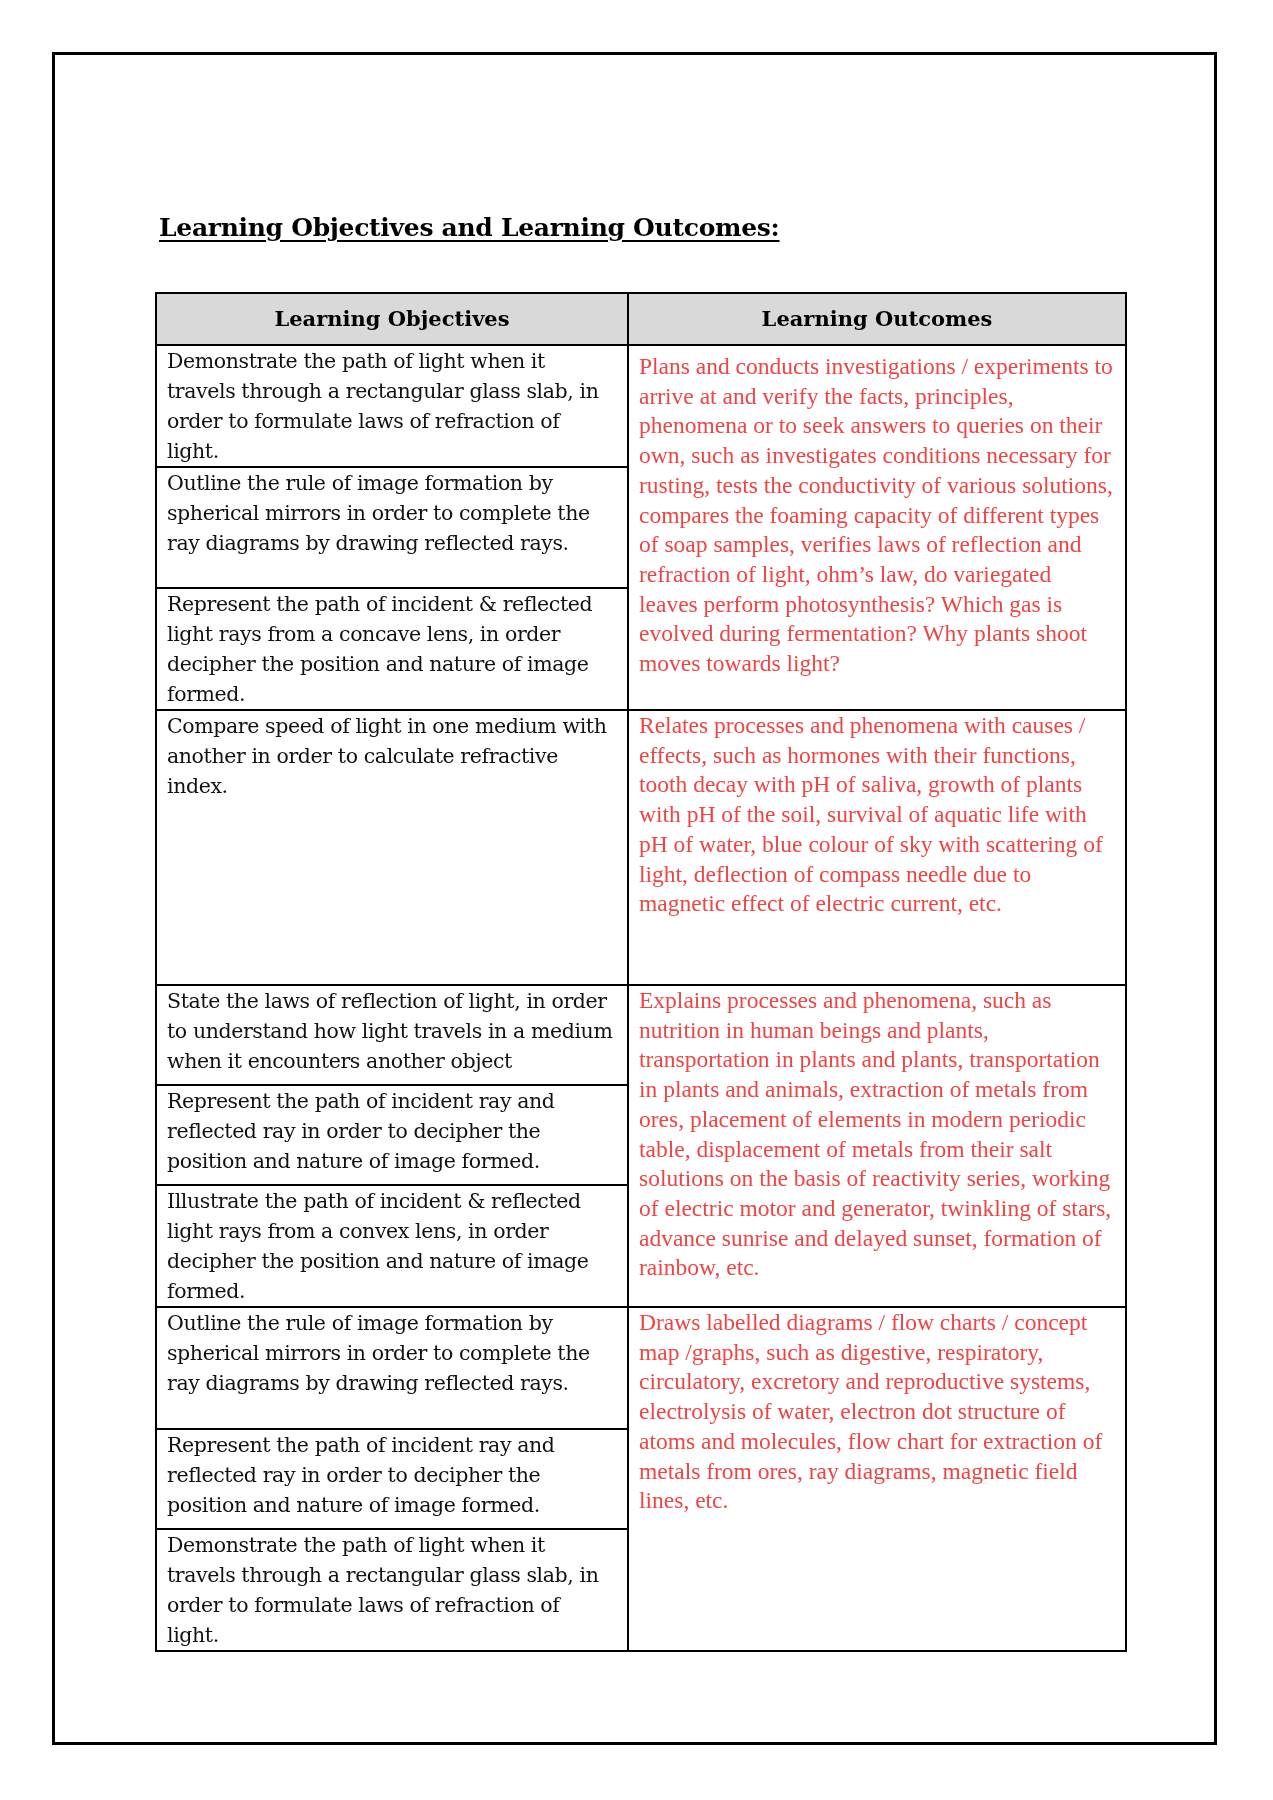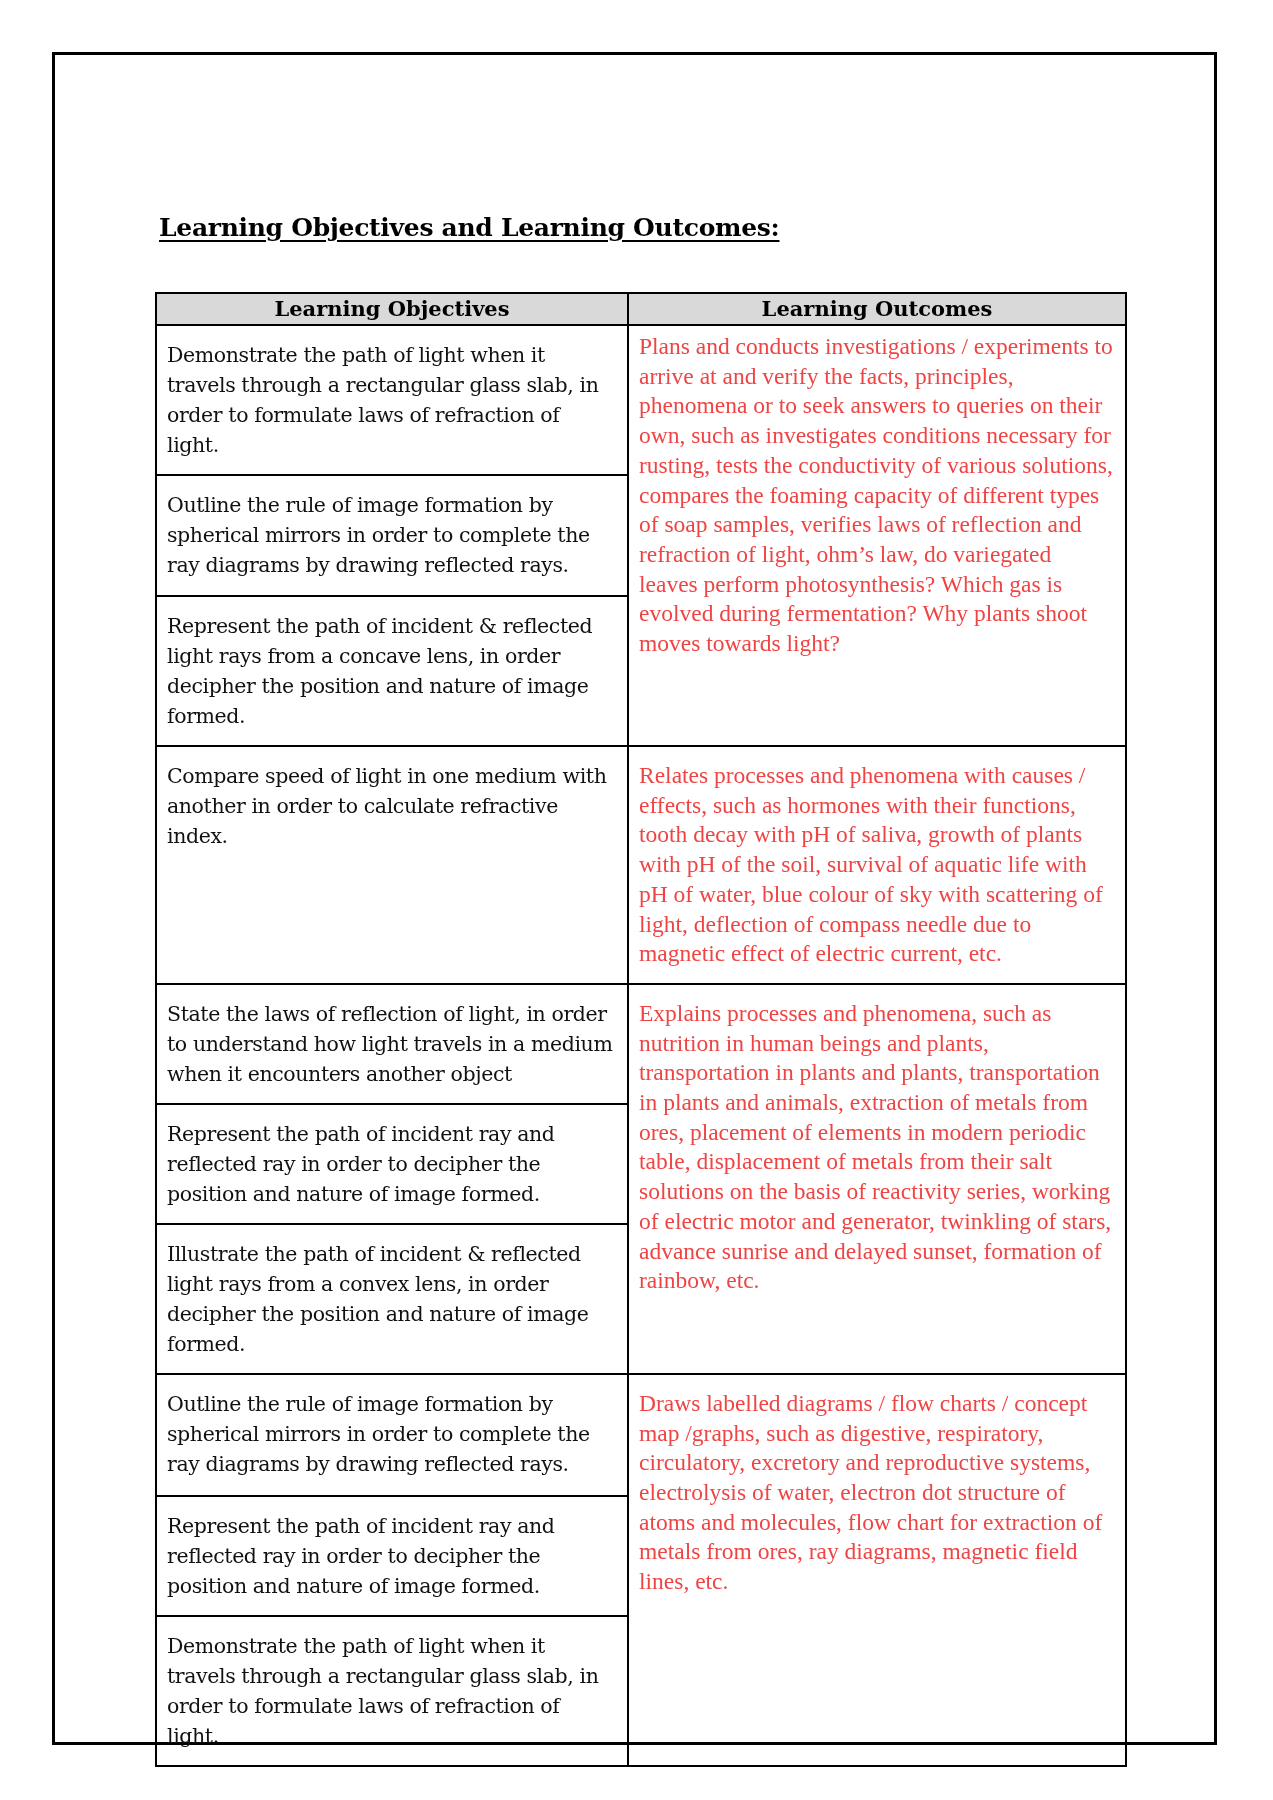--- a/index.html
+++ b/index.html
@@ -11,24 +11,24 @@
   .heading {
     position:absolute; left:125px; top:213px;
     font-family:"DejaVu Serif", serif; font-weight:bold; font-size:25px;
     text-decoration:underline; text-decoration-thickness:2px; text-underline-offset:4px;
     color:#000; white-space:nowrap; letter-spacing:-0.3px;margin-left:34px;
   }
   table.lo {
     position:absolute; left:155px; top:292px; width:970px;
     border-collapse:collapse; table-layout:fixed;
   }
-  table.lo th, table.lo td { border:2px solid #000; vertical-align:top; padding:14px 10px; }
+  table.lo th, table.lo td { border:2px solid #000; vertical-align:top; padding:0 10px; }
   table.lo th {
     background:#d9d9d9; font-family:"DejaVu Serif", serif; font-weight:bold;
-    font-size:21px; height:30px; line-height:30px; text-align:center; padding:0;
+    font-size:21px; height:30px; line-height:30px; text-align:center; padding:10px;
   }
   col.c1 { width:472px; }
   col.c2 { width:498px; }
   td.obj {
     font-family:"DejaVu Serif", serif; font-size:20.5px; line-height:30px; color:#111;
     letter-spacing:-0.4px;
   }
   td.out {
     font-family:"Liberation Serif", serif; font-size:23.5px; line-height:29.7px; color:#ef4444;
     vertical-align:middle;
@@ -57,21 +57,21 @@
     <tr style="height:120px">
       <td class="obj">Demonstrate the path of light when it travels through a rectangular glass slab, in order to formulate laws of refraction of light.</td>
       <td class="out" rowspan="3" style="vertical-align:top;padding-top:6px">Plans and conducts investigations / experiments to arrive at and verify the  facts, principles,  phenomena or to seek answers to queries on their own, such as investigates conditions necessary for rusting, tests the conductivity of various solutions, compares the foaming capacity of different types of soap samples, verifies laws of reflection and refraction of light, ohm’s law, do variegated leaves perform photosynthesis? Which gas is evolved during fermentation? Why plants shoot moves towards light?</td>
     </tr>
     <tr style="height:121px">
       <td class="obj">Outline the rule of image formation by spherical mirrors in order to complete the ray diagrams by drawing reflected rays.</td>
     </tr>
     <tr style="height:121px">
       <td class="obj">Represent the path of incident &amp; reflected light rays from a concave lens, in order decipher the position and nature of image formed.</td>
     </tr>
-    <tr style="height:237px">
+    <tr style="height:275px">
       <td class="obj mid">Compare speed of light in one medium with another in order to calculate refractive index.</td>
       <td class="out" style="vertical-align:top">Relates processes and phenomena with causes / effects, such as hormones with their functions, tooth decay with pH  of saliva, growth of plants with pH of the soil, survival of aquatic life with pH of water, blue colour of sky with scattering of light, deflection of compass needle due to magnetic effect of electric current, etc.</td>
     </tr>
     <tr style="height:100px">
       <td class="obj mid">State the laws of reflection of light, in order to understand how light travels in a medium when it encounters another object</td>
       <td class="out" rowspan="3">Explains processes and phenomena, such as nutrition in human beings and plants, transportation in plants and plants, transportation in plants and animals, extraction of metals from ores, placement of elements in modern periodic table, displacement of metals from their salt solutions on the basis  of reactivity series, working of electric motor and generator, twinkling of stars, advance sunrise and delayed sunset, formation of rainbow, etc.</td>
     </tr>
     <tr style="height:100px">
       <td class="obj">Represent the path of incident ray and reflected ray in order to decipher the position and nature of image formed.</td>
     </tr>

